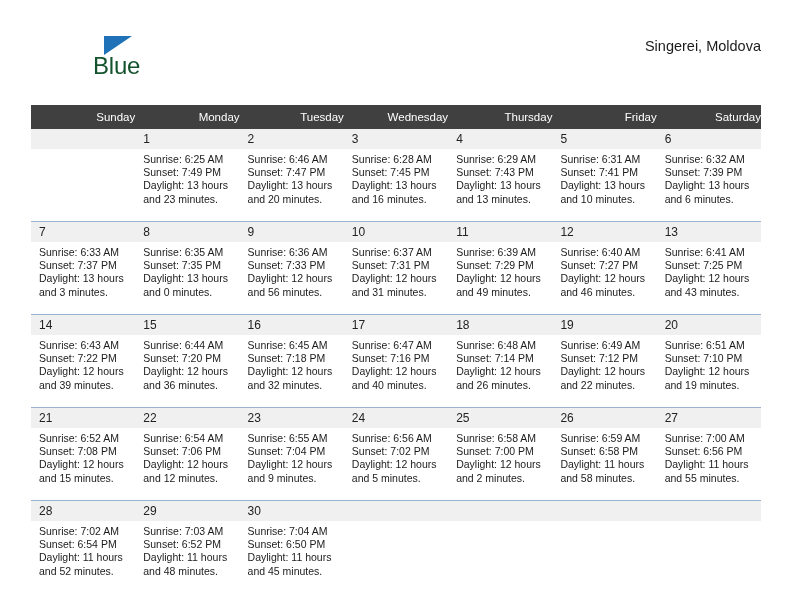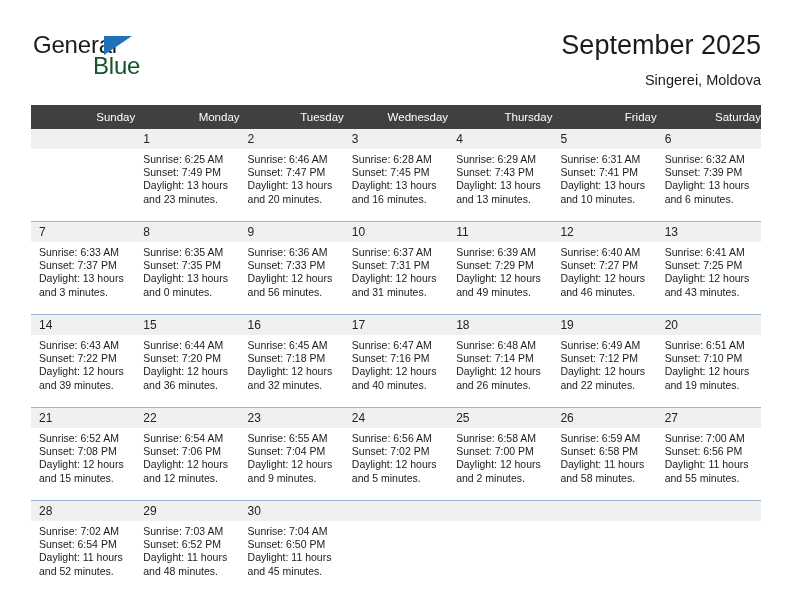--- a/index.html
+++ b/index.html
@@ -144,27 +144,25 @@
   }
 </style>
 </head>
 <body>
 
 <div class="page">
 
   <div class="header">
 
     <div class="logo">
-      <span class="logo-general">General</span>
       <span class="logo-triangle"></span>
       <span class="logo-blue">Blue</span>
     </div>
 
     <div class="title-block">
-      <div class="cal-title">September 2025</div>
       <div class="cal-subtitle">Singerei, Moldova</div>
     </div>
 
   </div>
 
   <table class="calendar">
     <thead>
       <tr>
         <th>Sunday</th>
         <th>Monday</th>

